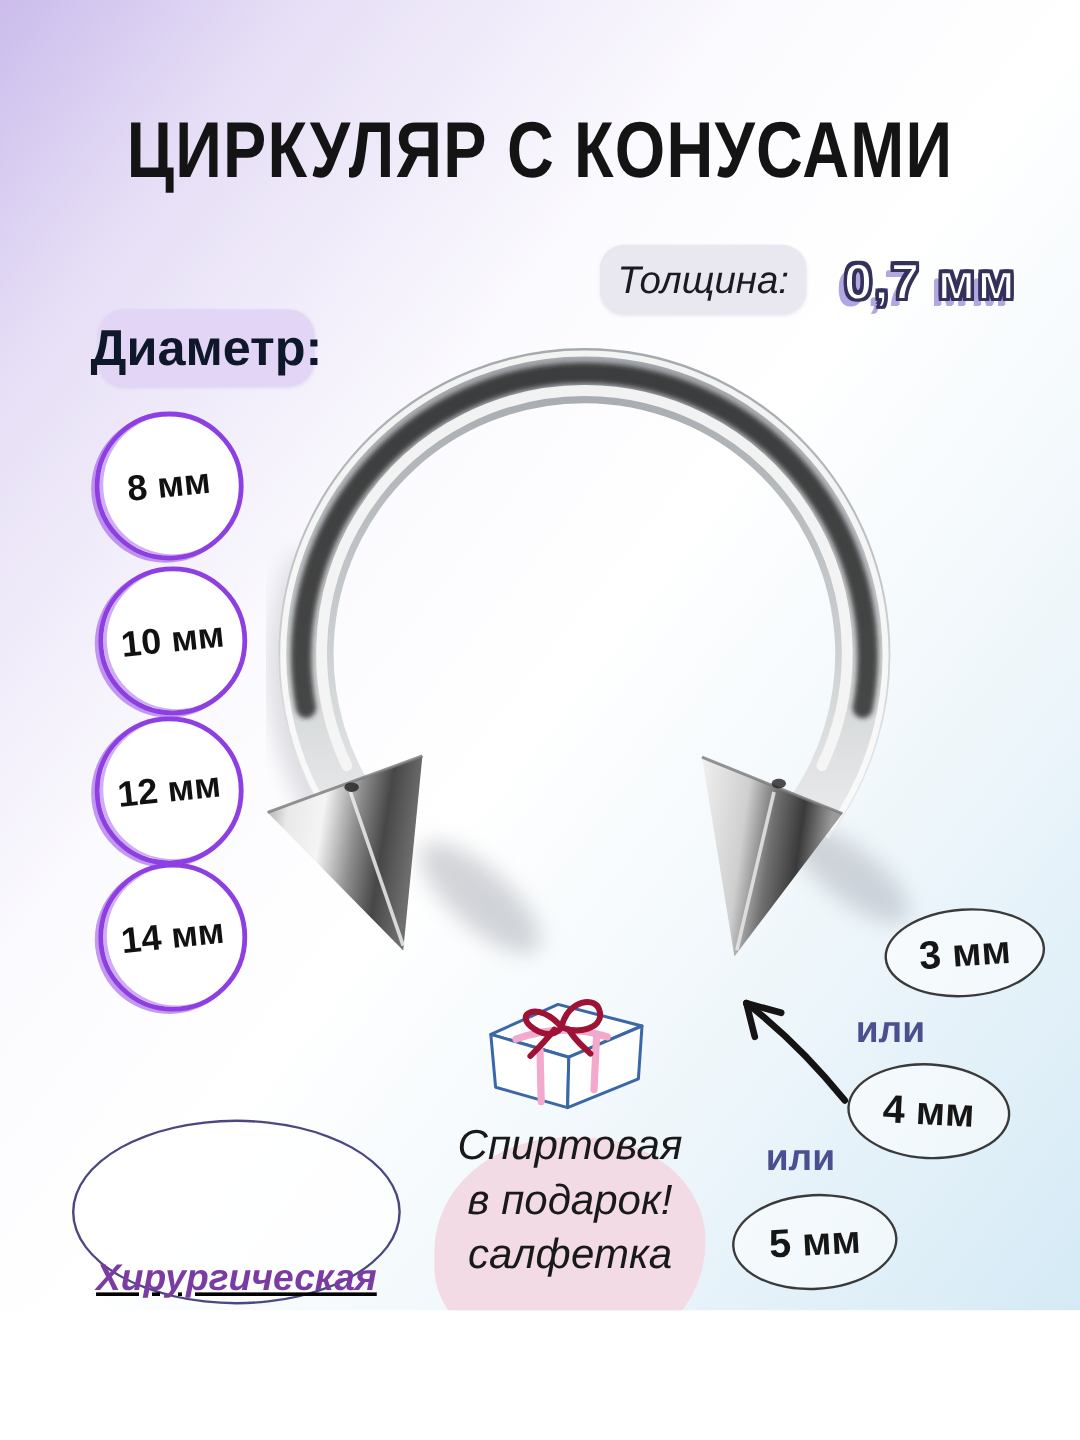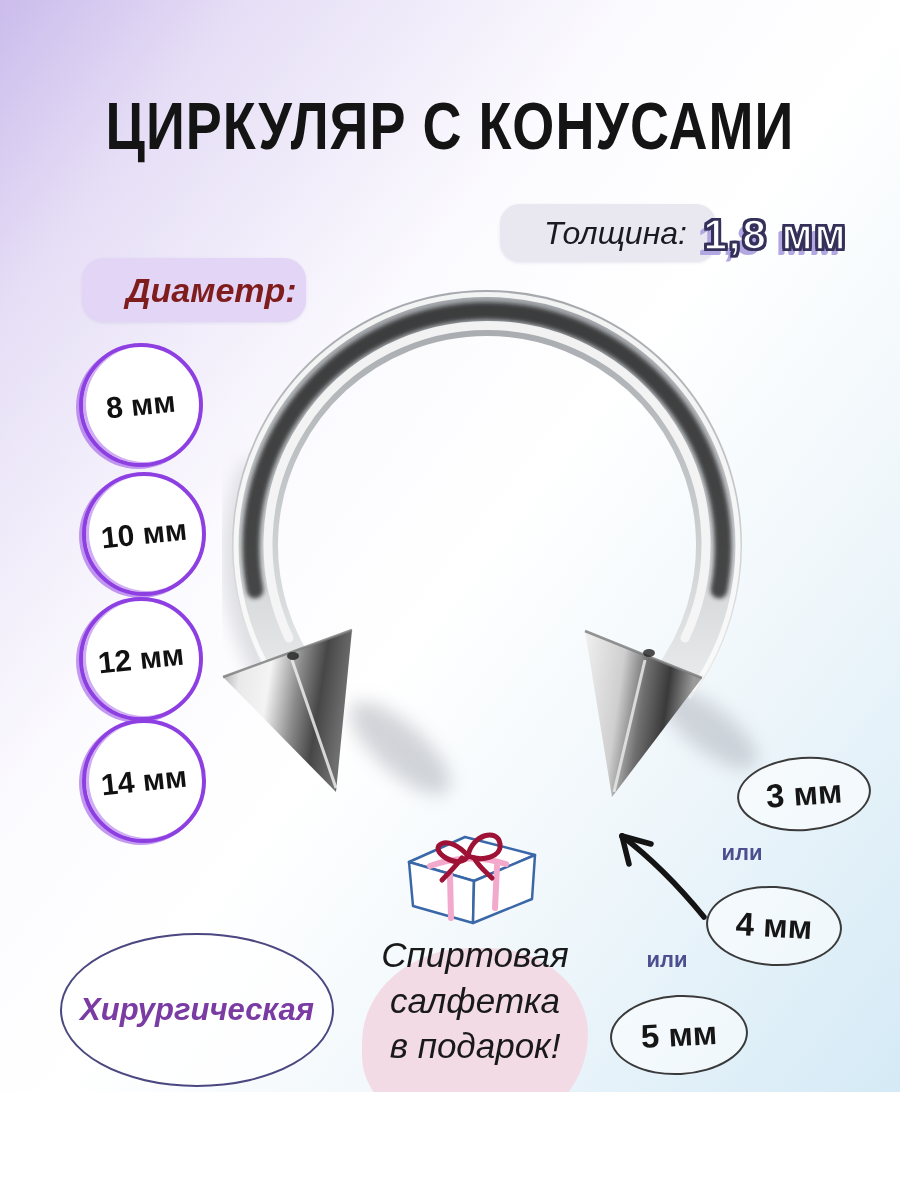--- a/index.html
+++ b/index.html
@@ -9,52 +9,52 @@
     background:linear-gradient(128deg,#cbbcec 0%,#e6def6 14%,#fbfafe 36%,#ffffff 52%,#f0f7fb 72%,#d5eaf6 100%);
   }
   .abs{position:absolute;}
   
   #title{
     left:0;top:88px;width:900px;text-align:center;
     font-weight:bold;font-size:54px;letter-spacing:1px;color:#141414;
     transform:scale(1.0,1.22);transform-origin:center top;
   }
   
-  .pill{display:flex;align-items:center;border-radius:20px;
-        box-shadow:0 1px 3px rgba(110,100,160,.14);padding-left:44px;}
+  .pill{display:flex;align-items:center;justify-content:center;border-radius:20px;
+        box-shadow:0 1px 3px rgba(110,100,160,.14);}
   #thick-pill{left:500px;top:204px;width:172px;height:58px;background:#e9e8f1;}
   #thick-pill span{font-style:italic;font-size:32px;color:#1a1a22;}
   #thick-value{left:688px;top:208px;width:175px;height:54px;display:flex;align-items:center;justify-content:center;
     font-weight:bold;font-size:42px;color:#ffffff;letter-spacing:2px;
     -webkit-text-stroke:1.6px #34315a;
     text-shadow:2px 0 0 #34315a,-2px 0 0 #34315a,0 2px 0 #34315a,0 -2px 0 #34315a,
                 2px 2px 0 #34315a,-2px -2px 0 #34315a,2px -2px 0 #34315a,-2px 2px 0 #34315a,
                 -5px 5px 0 #b2a7e0,-6px 6px 0 #b2a7e0;}
   #diam-pill{left:82px;top:258px;width:180px;height:64px;background:#e2d5f5;border-radius:22px;}
-  #diam-pill span{font-style:italic;font-weight:bold;font-size:34px;color:#7f1d1d;}
+  #diam-pill span{font-weight:bold;font-size:42px;color:#0f172a;}
   
   .dcircle{width:116px;height:116px;border-radius:50%;background:#ffffff;
     border:4px solid #8d3fe2;
     box-shadow:-3px 2px 0 0 rgba(148,72,228,.55), inset 3px -1px 0 0 rgba(148,72,228,.45);
     display:flex;align-items:center;justify-content:center;}
   .dcircle span{font-weight:bold;font-size:30px;color:#111;transform:rotate(-6deg);white-space:nowrap;}
   #c8{left:79px;top:343px;} #c10{left:82px;top:472px;}
   #c12{left:79px;top:597px;} #c14{left:82px;top:719px;}
   
   .sellipse{border:2px solid #3a3a3a;border-radius:50%;background:rgba(255,255,255,.55);
     display:flex;align-items:center;justify-content:center;}
   .sellipse span{font-weight:bold;font-size:33px;color:#161616;white-space:nowrap;}
   #e3{left:737px;top:757px;width:130px;height:70px;transform:rotate(-4deg);}
   #e4{left:706px;top:886px;width:132px;height:76px;transform:rotate(3deg);}
   #e5{left:610px;top:995px;width:134px;height:76px;transform:rotate(-3deg);}
-  .or{font-weight:bold;font-size:22px;color:#4c4f8f;transform:translateX(-50%);}
+  .or{font-weight:bold;font-size:31px;color:#4c4f8f;transform:translateX(-50%);}
   #or1{left:742px;top:840px;} #or2{left:667px;top:947px;}
   
   #material{left:60px;top:933px;width:270px;height:150px;border:2.5px solid #4b4780;border-radius:50%;
-    background:rgba(255,255,255,.72);display:flex;flex-direction:column;align-items:center;justify-content:center;}
+    background:rgba(255,255,255,.72);display:flex;flex-direction:row;align-items:flex-end;justify-content:center;text-decoration:underline;}
   #material div{font-style:italic;font-weight:bold;font-size:31px;color:#7a3ca3;line-height:1.25;white-space:nowrap;}
   
   #blob{left:362px;top:948px;width:226px;height:186px;background:#f2dbe4;
     border-radius:52% 48% 50% 50% / 55% 50% 58% 45%;}
   #gift-note{left:340px;top:932px;width:270px;text-align:center;
     font-style:italic;font-weight:normal;font-size:35px;color:#191919;line-height:1.3;}
   svg{position:absolute;left:0;top:0;}
 </style>
 </head>
 <body>
@@ -136,21 +136,21 @@
       <path d="M 462 858 C 454 868 448 874 442 880" stroke="#9e1235" stroke-width="5" fill="none"></path>
       <path d="M 474 858 C 480 868 486 872 492 878" stroke="#9e1235" stroke-width="5" fill="none"></path>
     </g>
   </svg>
 
   <div id="title" class="abs">ЦИРКУЛЯР С КОНУСАМИ</div>
 
   <div id="thick-pill" class="abs pill">
     <span>Толщина:</span>
   </div>
-  <div id="thick-value" class="abs">1,8 мм</div>
+  <div id="thick-value" class="abs">0,7 мм</div>
 
   <div id="diam-pill" class="abs pill">
     <span>Диаметр:</span>
   </div>
   <div id="c8" class="abs dcircle">
     <span>8 мм</span>
   </div>
   <div id="c10" class="abs dcircle">
     <span>10 мм</span>
   </div>
@@ -173,17 +173,17 @@
     <span>5 мм</span>
   </div>
 
   <div id="material" class="abs">
     <div>Хирургическая</div>
   </div>
 
   <div id="blob" class="abs"></div>
   <div id="gift-note" class="abs">
     <div>Спиртовая</div>
+    <div>в подарок!</div>
     <div>салфетка</div>
-    <div>в подарок!</div>
   </div>
 
 </div>
 
 </body></html>

